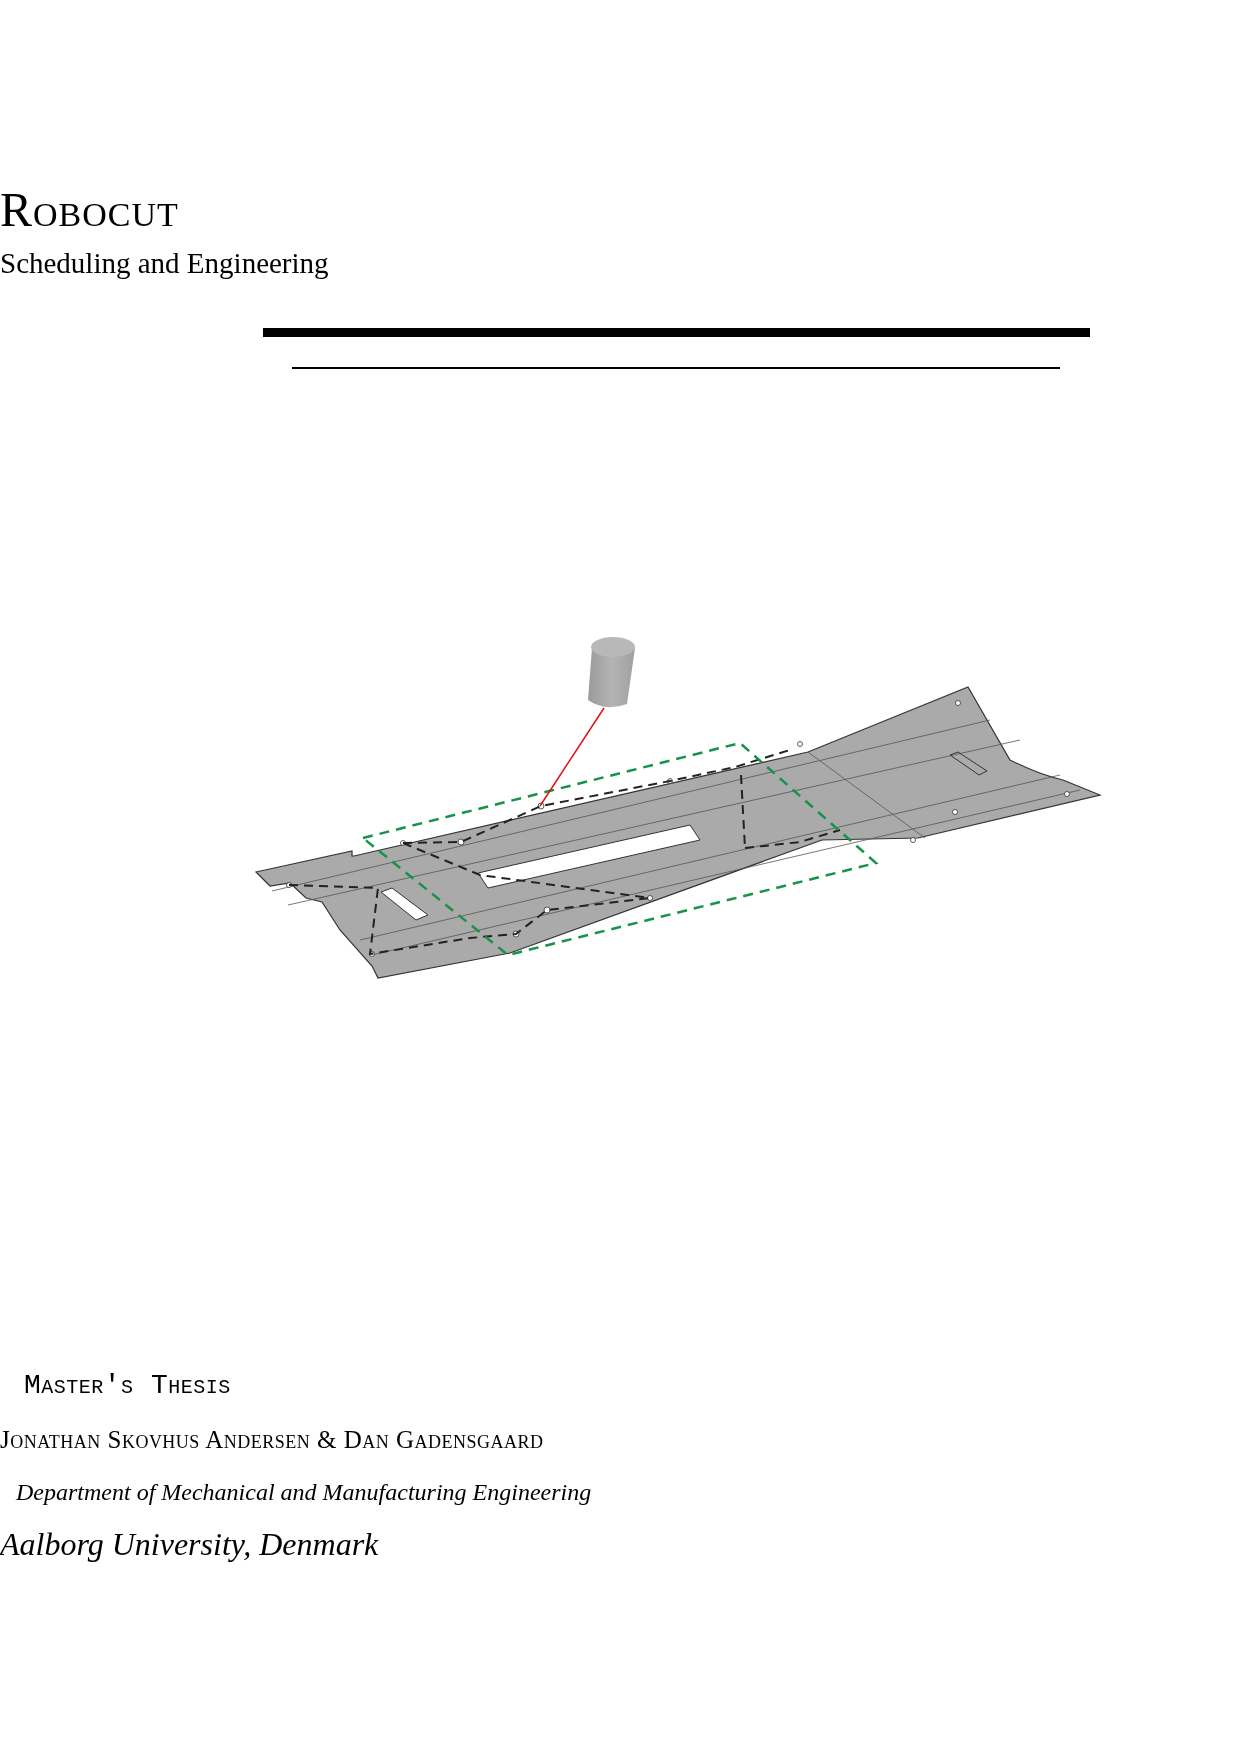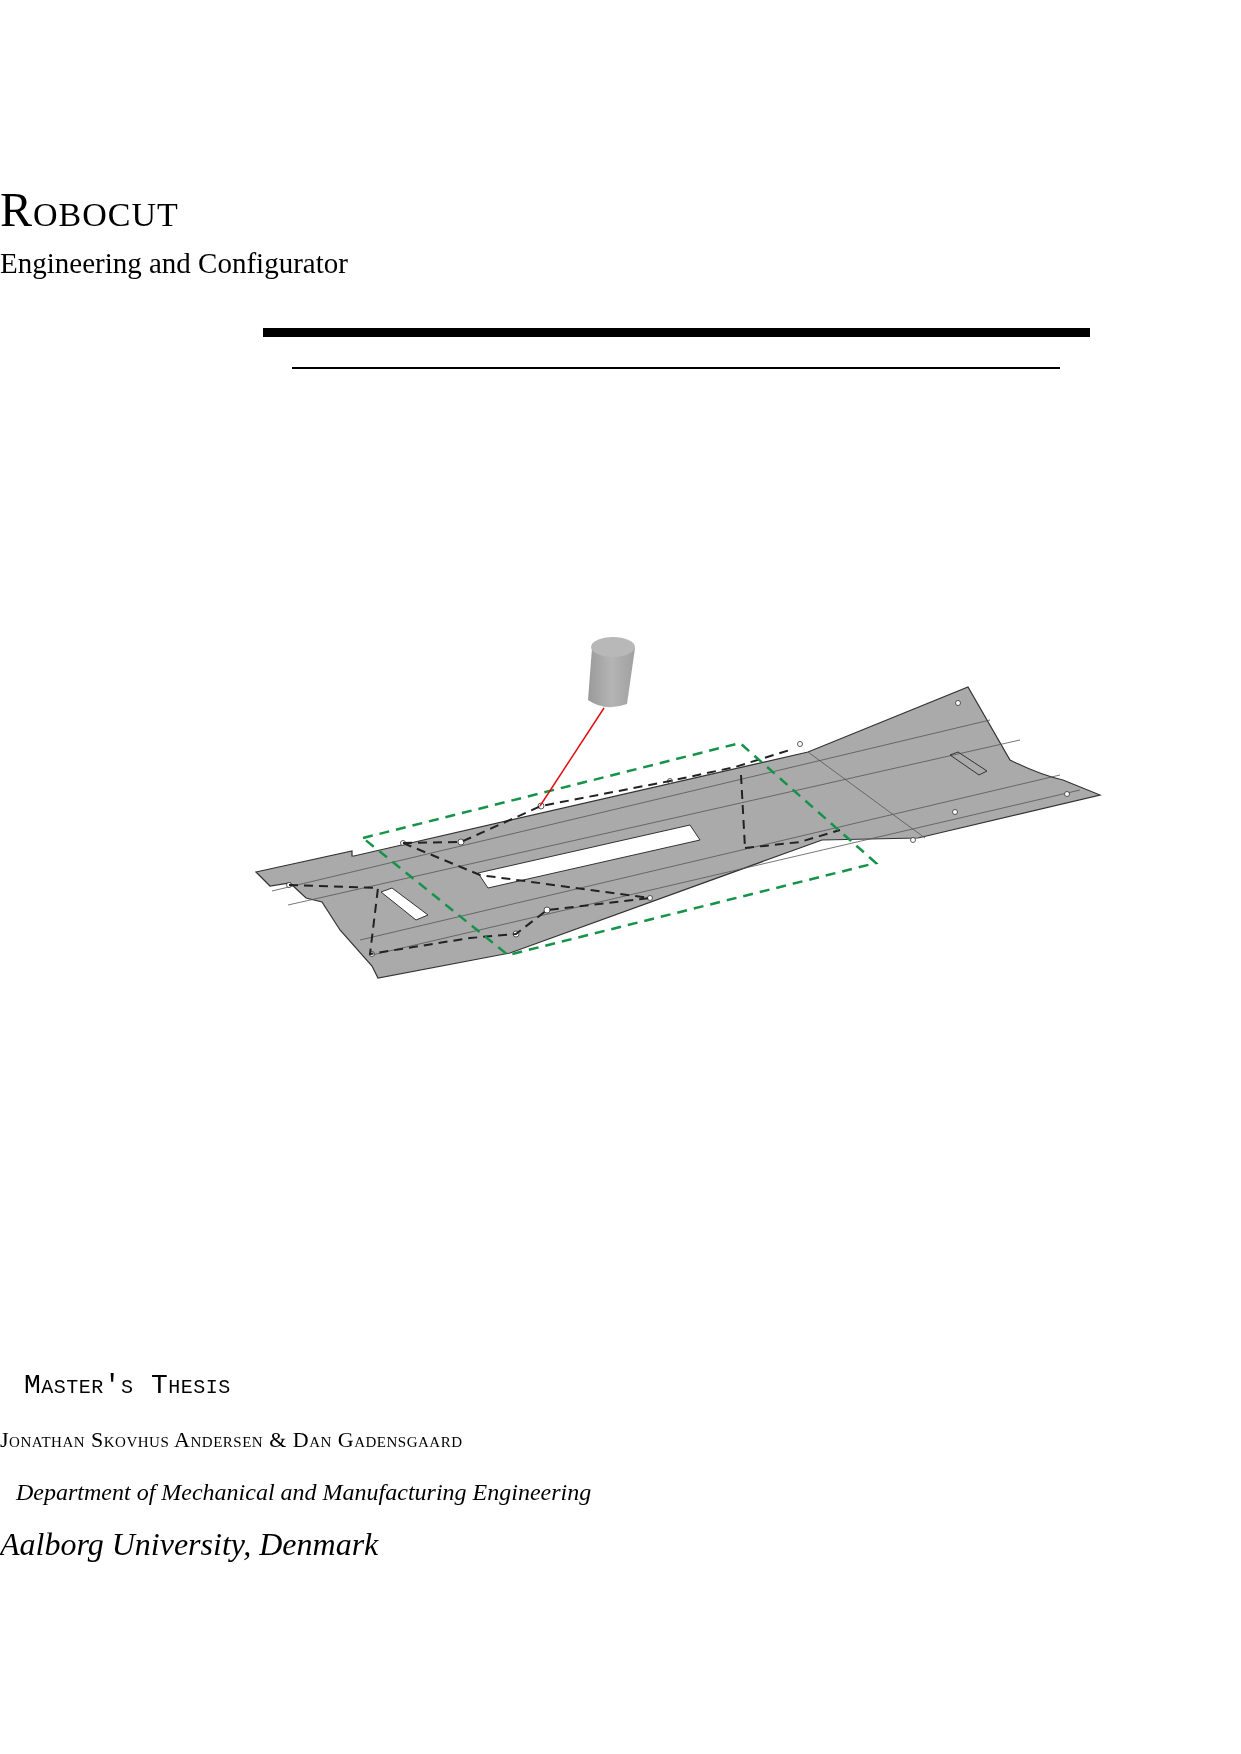--- a/index.html
+++ b/index.html
@@ -5,29 +5,29 @@
     html, body { margin: 0; padding: 0; background: #ffffff; }
     body { width: 1241px; height: 1754px; position: relative; overflow: hidden;
            font-family: "DejaVu Serif", "Liberation Serif", serif; color: #000; }
     .abs { position: absolute; left: 0; width: 1241px; text-align: left; white-space: nowrap; }
     .title { top: 180px; font-family: "Liberation Serif", serif; font-size: 48px; font-variant: small-caps; letter-spacing: 1px; line-height: 60px; }
     .subtitle { top: 245px; font-family: "Liberation Serif", serif; font-size: 29px; line-height: 36px; }
     .rule-thick { position: absolute; left: 263px; top: 328px; width: 827px; height: 9px; background: #000; }
     .rule-thin { position: absolute; left: 292px; top: 367px; width: 768px; height: 1.5px; background: #000; }
     .figure { position: absolute; left: 0; top: 600px; width: 1241px; height: 400px; }
     .type { top: 1368px; font-family: Liberation Mono, monospace; font-size: 28px; font-variant: small-caps; line-height: 36px; letter-spacing: 0.5px; padding-left: 24px; }
-    .authors { top: 1424px; font-family: "Liberation Serif", serif; font-size: 22px; font-variant: small-caps; line-height: 32px; letter-spacing: 0.5px; }
+    .authors { top: 1424px; font-family: "Liberation Serif", serif; font-size: 25px; font-variant: small-caps; line-height: 32px; letter-spacing: 0.5px; }
     .dept { top: 1476px; font-family: "Liberation Serif", serif; font-size: 24px; font-style: italic; line-height: 32px; margin-left: 16px; }
     .uni { top: 1528px; font-family: "Liberation Serif", serif; font-size: 32px; font-style: italic; line-height: 32px; }
   </style>
 </head>
 <body>
 
 <div class="abs title">Robocut</div>
-<div class="abs subtitle">Engineering and Configurator</div>
+<div class="abs subtitle">Scheduling and Engineering</div>
 
 <div class="rule-thick"></div>
 <div class="rule-thin"></div>
 
 <svg class="figure" viewBox="0 600 1241 400" xmlns="http://www.w3.org/2000/svg">
   <defs>
     <linearGradient id="cyl" x1="0" x2="1" y1="0" y2="0">
       <stop offset="0" stop-color="#9a9a9a"></stop>
       <stop offset="0.5" stop-color="#b4b4b4"></stop>
       <stop offset="1" stop-color="#a0a0a0"></stop>

